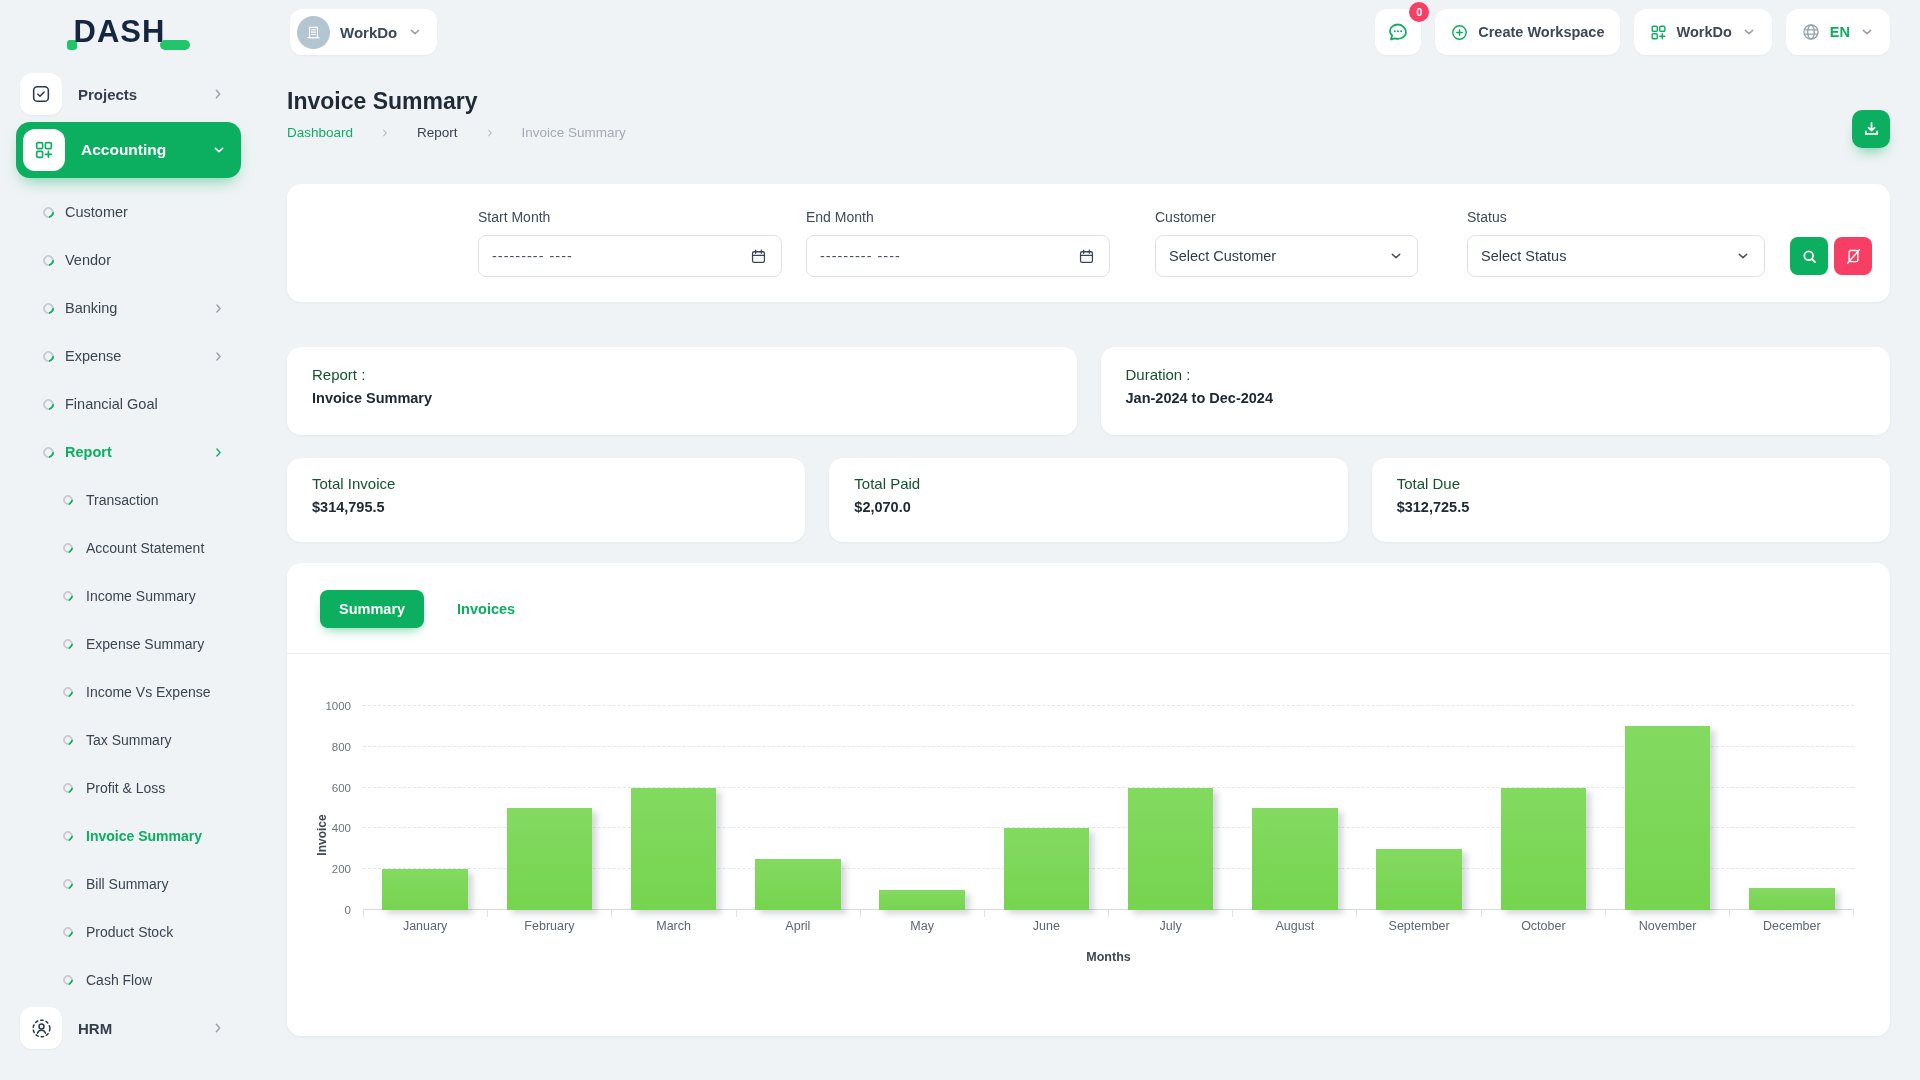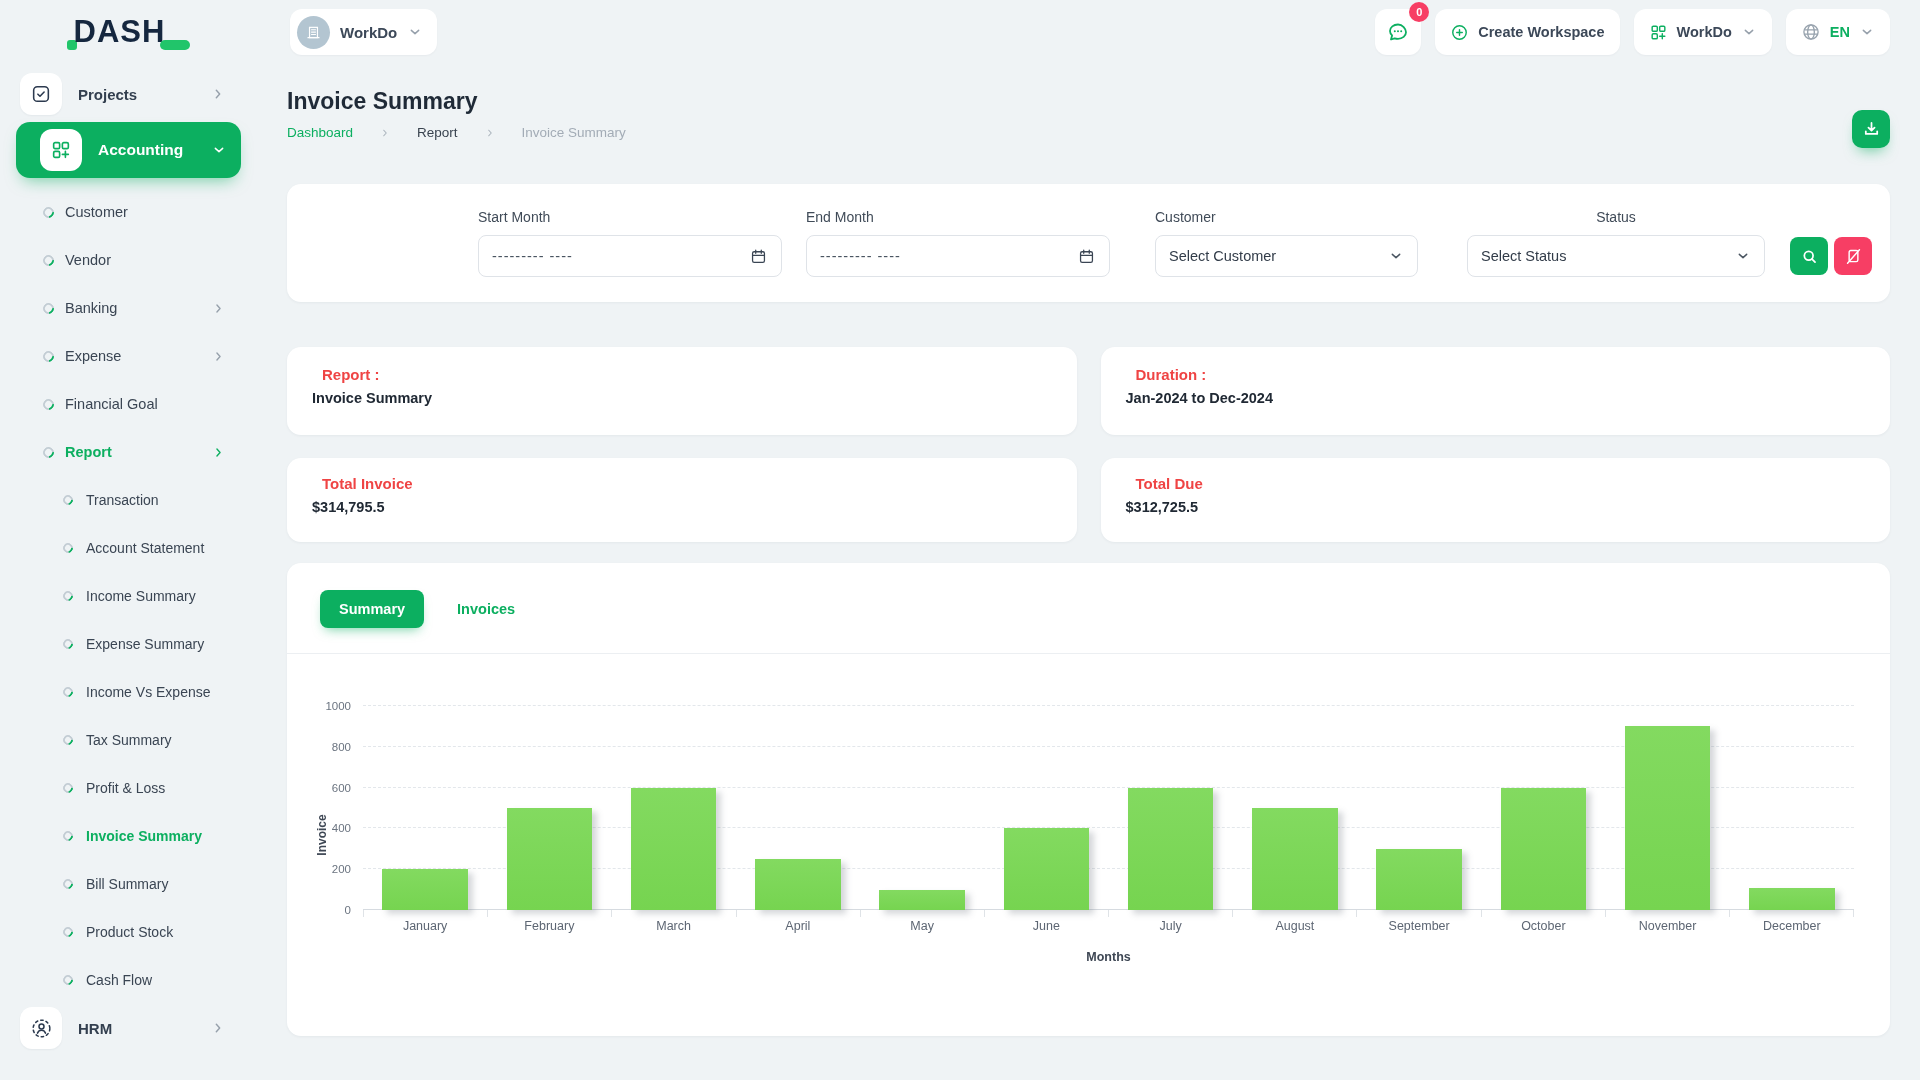--- a/index.html
+++ b/index.html
@@ -43,21 +43,21 @@
   .main { flex:1; padding:0 30px; position:relative; }
 
   
   .side-top { height:48px; display:flex; align-items:center; padding:0 6px 0 4px; cursor:pointer; }
   .icon-box { width:42px; height:42px; background:#fff; border-radius:12px; flex-shrink:0;
               display:flex; align-items:center; justify-content:center; color:#2c3a4f;
               box-shadow:0 1px 2px rgba(20,30,50,.05); }
   .side-top .lbl { margin-left:16px; font-size:15px; font-weight:600; color:#333f4f; }
   .side-top .chev { margin-left:auto; margin-right:9px; }
   .acc-active { background:var(--primary); border-radius:14px; margin:4px 0 10px;
-                padding:7px 14px 7px 24px; display:flex; align-items:center; cursor:pointer;
+                padding:7px 14px 7px 7px; display:flex; align-items:center; cursor:pointer;
                 box-shadow:0 8px 16px -6px rgba(12,175,96,.55); }
   .acc-active .icon-box { color:var(--primary); box-shadow:none; }
   .acc-active .lbl { margin-left:16px; font-size:15.5px; font-weight:700; color:#fff; }
   .acc-active .chev { margin-left:auto; color:#fff; }
   .menu-item { height:48px; display:flex; align-items:center; padding:0 6px 0 27px; cursor:pointer; }
   .menu-item .bullet { width:11px; height:11px; border-radius:50%; flex-shrink:0;
                        border:2px solid #c3cdd4; border-top-color:var(--primary);
                        transform:rotate(130deg); }
   .menu-item .lbl { margin-left:11px; font-size:14.5px; color:#3a4553; }
   .menu-item .chev { margin-left:auto; margin-right:9px; width:15px; height:15px; }
@@ -85,30 +85,30 @@
   .filter-card { margin-top:44px; height:118px; display:flex; align-items:center;
                  padding-left:191px; padding-right:18px; }
   .field label { display:block; font-size:14px; color:#404b58; margin-bottom:10px; }
   .control { height:42px; border:1px solid #dfe3e8; border-radius:8px; background:#fff;
              display:flex; align-items:center; padding:0 13px; font-size:14.5px; color:#323c49;
              cursor:pointer; }
   .control .ph { color:#4a5561; letter-spacing:1px; }
   .control .cicon { margin-left:auto; }
   .w-start { width:304px; } .w-end { width:304px; }
   .w-cust { width:263px; } .w-stat { width:298px; }
-  .gap24 { margin-left:24px; } .gap45 { margin-left:45px; } .gap49 { margin-left:49px;text-align:center; }
+  .gap24 { margin-left:24px; } .gap45 { margin-left:45px; } .gap49 { margin-left:49px; }
   .actions { display:flex; gap:6px; margin-left:25px; margin-top:26px; }
   .sq-btn { width:38px; height:38px; border:none; border-radius:8px; display:flex;
             align-items:center; justify-content:center; cursor:pointer; }
   .sq-btn.search { background:var(--primary); }
   .sq-btn.reset { background:var(--danger); }
 
   .info-row { display:flex; gap:24px; margin-top:45px; }
   .info-card { flex:1; height:88px; padding:19px 25px; }
-  .info-label { font-size:15px; font-weight:700; color:#ef4444;margin-left:10px; }
+  .info-label { font-size:15px; font-weight:400; color:#14532d; }
   .info-value { font-size:14.5px; font-weight:600; color:#202934; margin-top:7px; }
 
   .stats-row { display:flex; gap:24px; margin-top:23px; }
   .stat-card { flex:1; height:84px; padding:17px 25px; }
 
   
   .chart-card { margin-top:21px; height:473px; }
   .tabs { display:flex; align-items:center; gap:33px; padding:27px 33px 25px; border-bottom:1px solid #eceff2; }
   .tab-active { background:var(--primary); color:#fff; border:none; border-radius:8px;
                 padding:11px 19px; font-size:14.5px; font-weight:600; cursor:pointer;
@@ -466,20 +466,24 @@
         <div class="info-value">Jan-2024 to Dec-2024</div>
       </div>
     </section>
 
     <section class="stats-row">
       <div class="card stat-card">
         <div class="info-label">Total Invoice</div>
         <div class="info-value">$314,795.5</div>
       </div>
       <div class="card stat-card">
+        <div class="info-label">Total Paid</div>
+        <div class="info-value">$2,070.0</div>
+      </div>
+      <div class="card stat-card">
         <div class="info-label">Total Due</div>
         <div class="info-value">$312,725.5</div>
       </div>
     </section>
 
     <section class="card chart-card">
       <div class="tabs">
         <button class="tab-active">Summary</button>
         <button class="tab-link">Invoices</button>
       </div>

